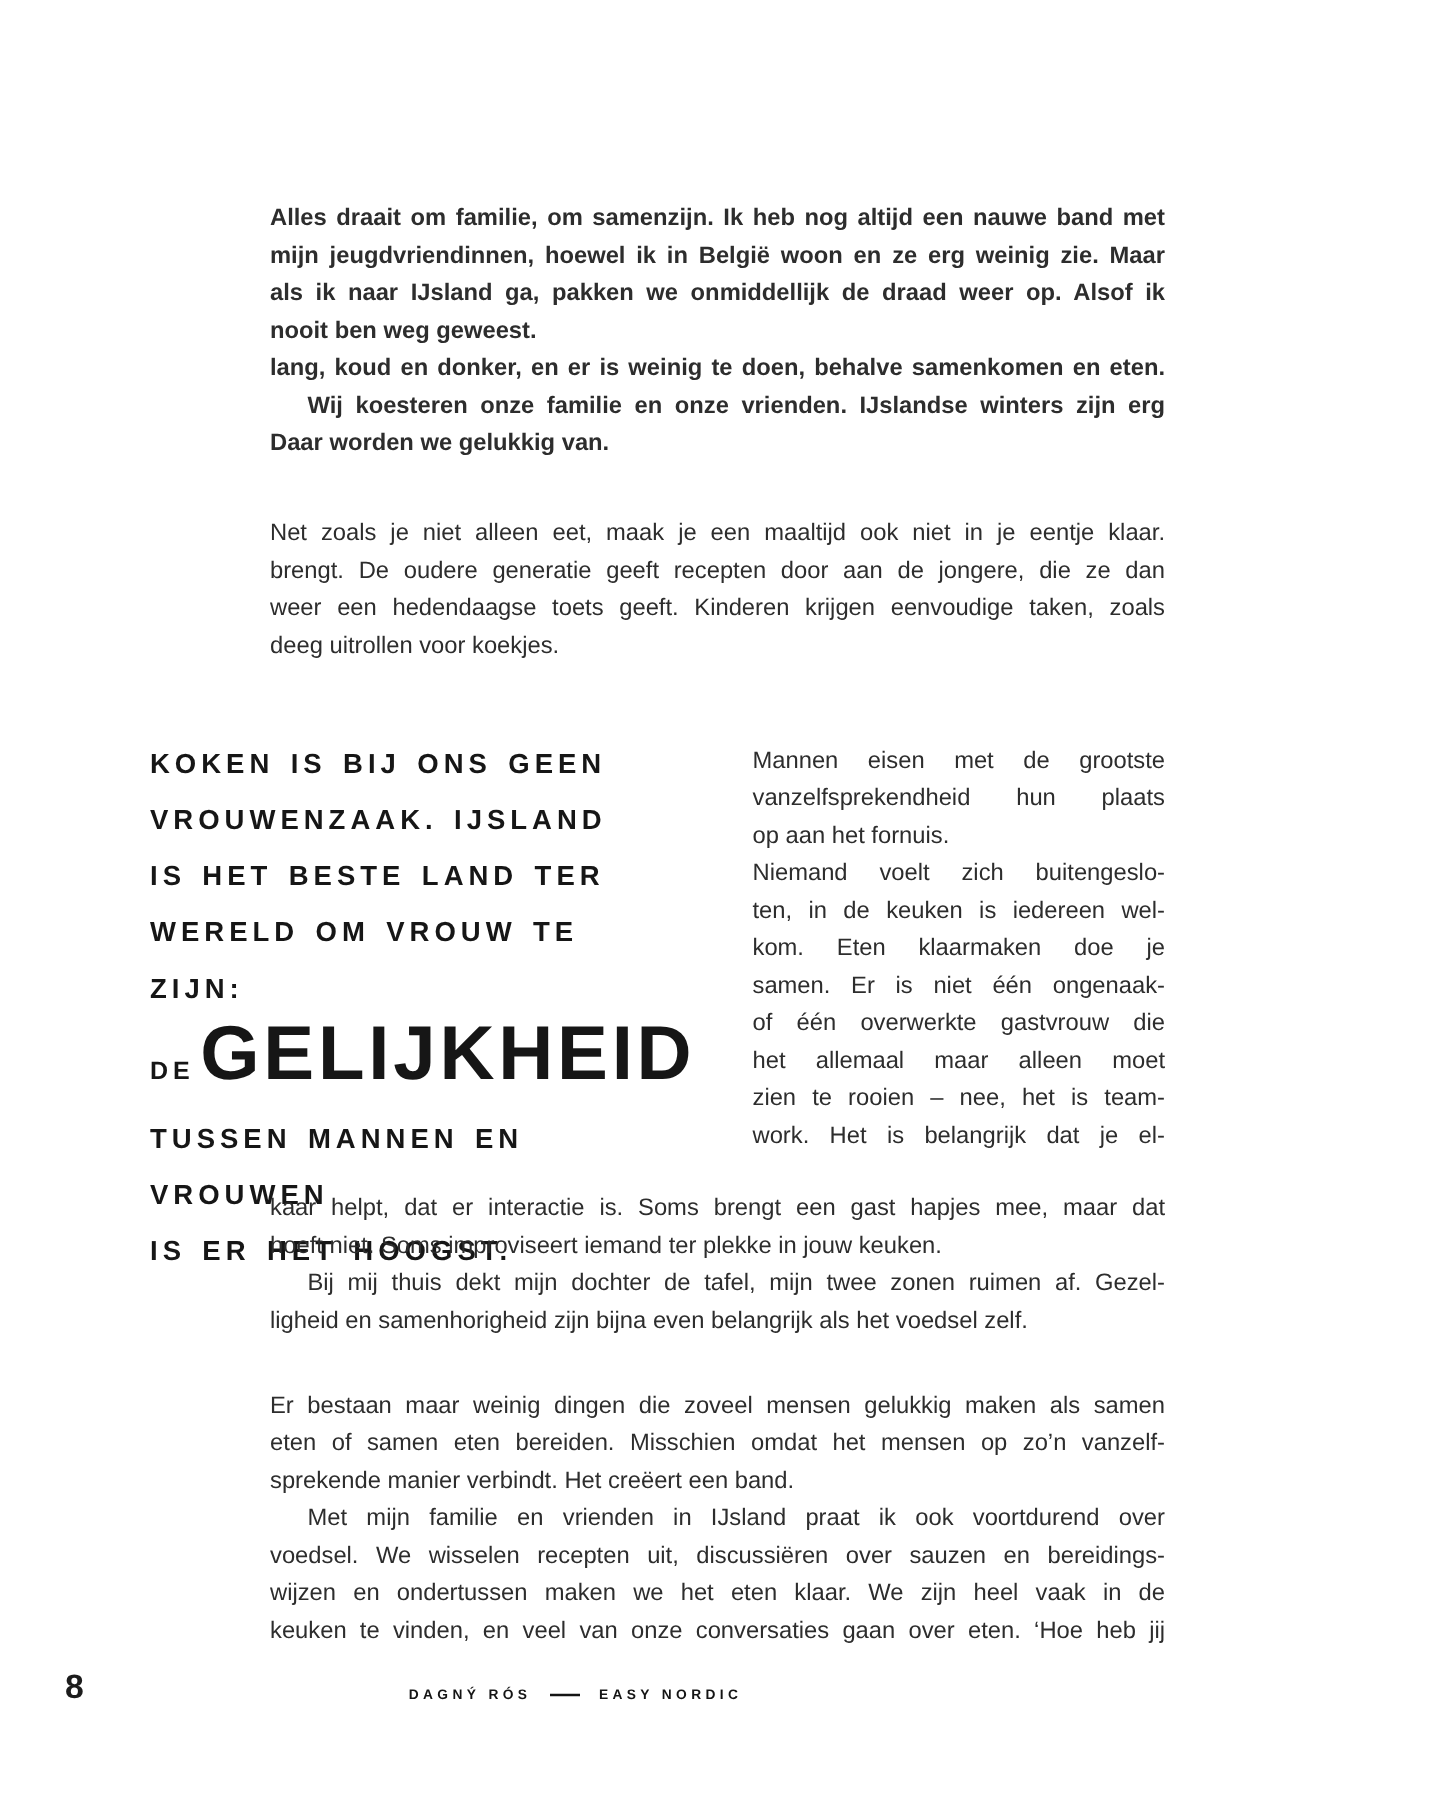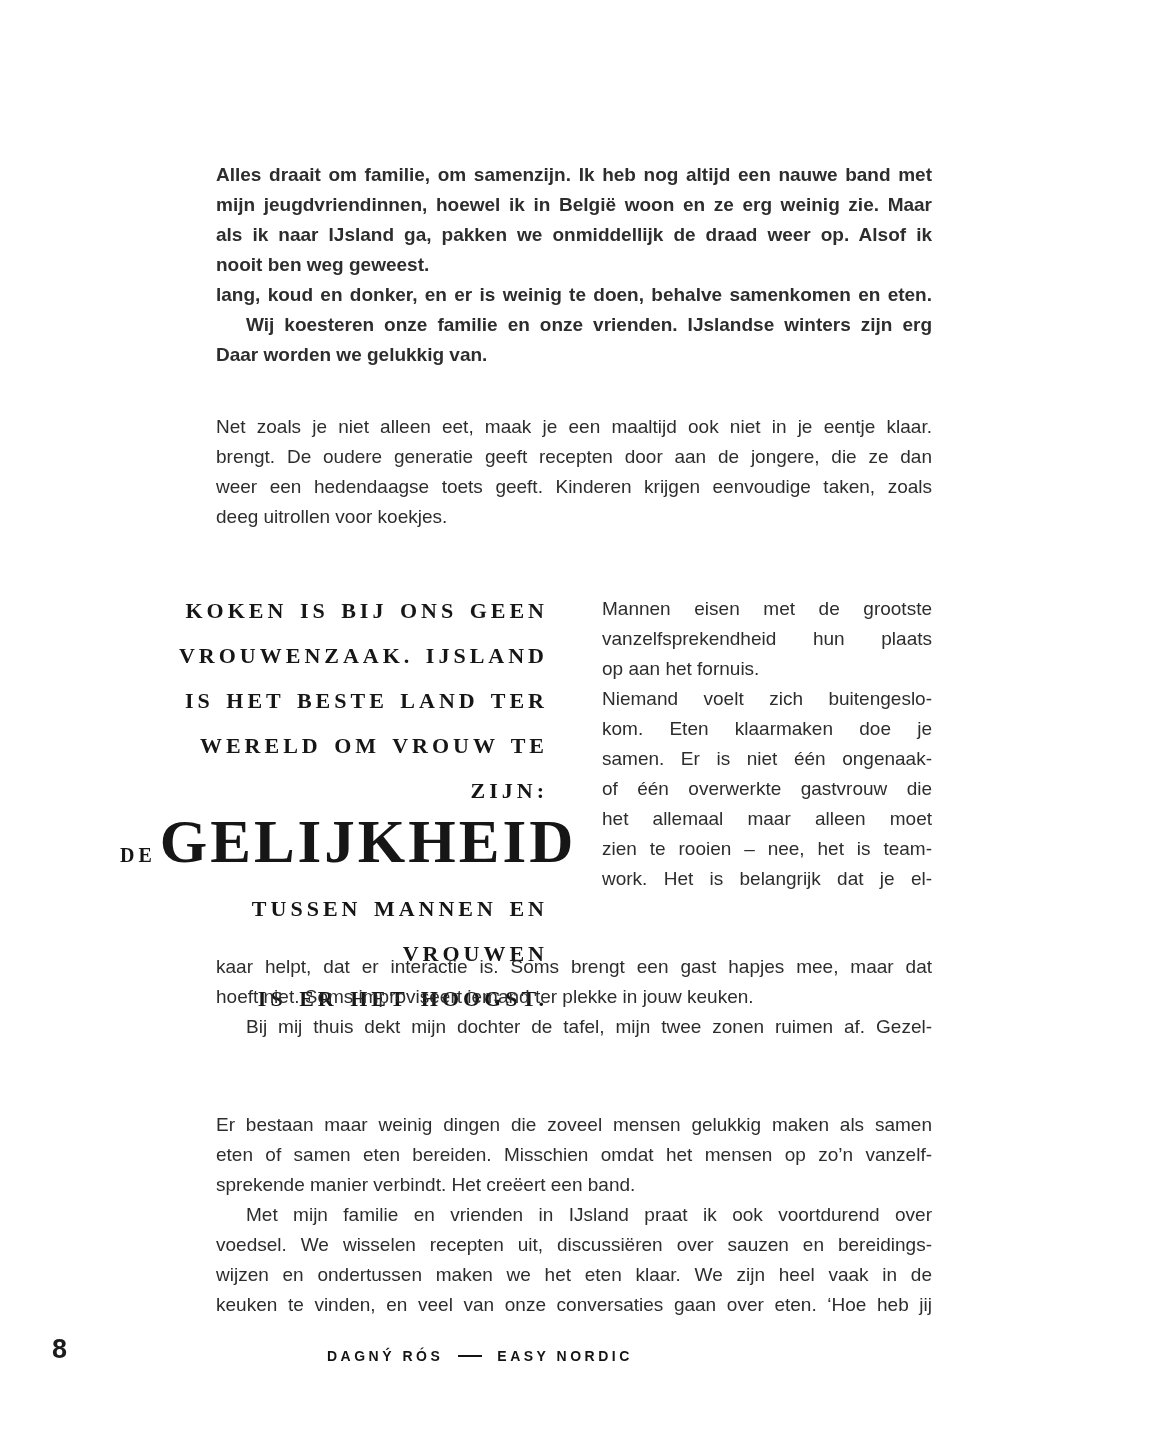--- a/index.html
+++ b/index.html
@@ -21,24 +21,23 @@
   #intro-block { top: 160px; font-weight: bold; }
   #second-block { top: 412px; }
   #continuation-block { top: 952px; }
   #closing-block { top: 1110px; }
 
   .pullquote {
     position: absolute;
     left: 120px;
     top: 588px;
     width: 428px;
-    text-align: right;
+    text-align: left;
     font-weight: bold;
     color: #161616;
-    font-family: Liberation Serif, serif;
   }
   .pullquote .line {
     font-size: 22px;
     line-height: 45px;
     letter-spacing: 4px;
     word-spacing: 3px;
   }
   .pq-big { line-height: 58px; white-space: nowrap; }
   .pq-big .de { font-size: 20px; letter-spacing: 4px; vertical-align: baseline; }
   .pq-big .word { font-size: 61px; letter-spacing: 3px; }
@@ -60,21 +59,21 @@
     letter-spacing: 0.5px;
   }
   .footer {
     position: absolute;
     left: 327px;
     top: 1346px;
     height: 20px;
     display: flex;
     align-items: center;
     gap: 15px;
-    font-size: 14px;
+    font-size: 11px;
     font-weight: bold;
     letter-spacing: 3.5px;
     color: #141414;
   }
   .footer .rule { width: 24px; height: 2px; background: #141414; }
 </style>
 </head>
 <body>
 
 <div class="page">
@@ -111,32 +110,34 @@
         <div class="line">TUSSEN MANNEN EN VROUWEN</div>
         <div class="line">IS ER HET HOOGST.</div>
       </div>
   </div>
 
   <div class="rightcol body-text">
       <div class="line j">Mannen eisen met de grootste</div>
       <div class="line j">vanzelfsprekendheid hun plaats</div>
       <div class="line">op aan het fornuis.</div>
       <div class="line j">Niemand voelt zich buitengeslo-</div>
+      <div class="line j">ten, in de keuken is iedereen wel-</div>
       <div class="line j">kom. Eten klaarmaken doe je</div>
       <div class="line j">samen. Er is niet één ongenaak-</div>
       <div class="line j">of één overwerkte gastvrouw die</div>
       <div class="line j">het allemaal maar alleen moet</div>
       <div class="line j">zien te rooien – nee, het is team-</div>
       <div class="line j">work. Het is belangrijk dat je el-</div>
     </div>
 
   <div id="continuation-block" class="block body-text">
       <div class="line j">kaar helpt, dat er interactie is. Soms brengt een gast hapjes mee, maar dat</div>
       <div class="line">hoeft niet. Soms improviseert iemand ter plekke in jouw keuken.</div>
       <div class="line j ind">Bij mij thuis dekt mijn dochter de tafel, mijn twee zonen ruimen af. Gezel-</div>
+      <div class="line">ligheid en samenhorigheid zijn bijna even belangrijk als het voedsel zelf.</div>
     </div>
 
   <div id="closing-block" class="block body-text">
       <div class="line j">Er bestaan maar weinig dingen die zoveel mensen gelukkig maken als samen</div>
       <div class="line j">eten of samen eten bereiden. Misschien omdat het mensen op zo’n vanzelf-</div>
       <div class="line">sprekende manier verbindt. Het creëert een band.</div>
       <div class="line j ind">Met mijn familie en vrienden in IJsland praat ik ook voortdurend over</div>
       <div class="line j">voedsel. We wisselen recepten uit, discussiëren over sauzen en bereidings-</div>
       <div class="line j">wijzen en ondertussen maken we het eten klaar. We zijn heel vaak in de</div>
       <div class="line j">keuken te vinden, en veel van onze conversaties gaan over eten. ‘Hoe heb jij</div>

